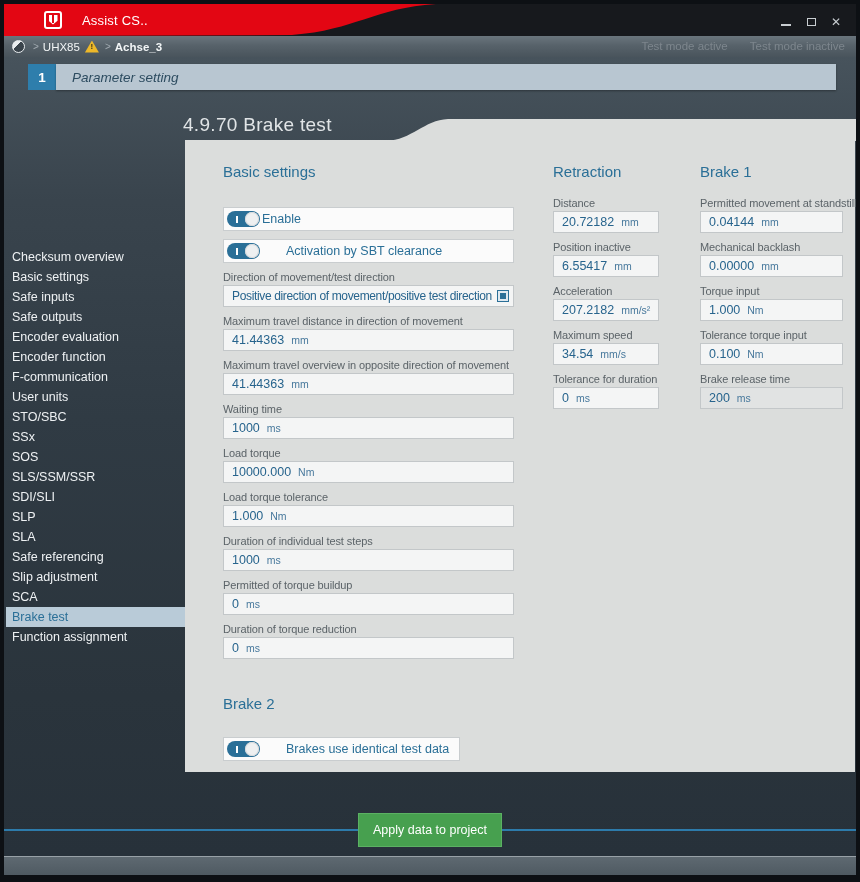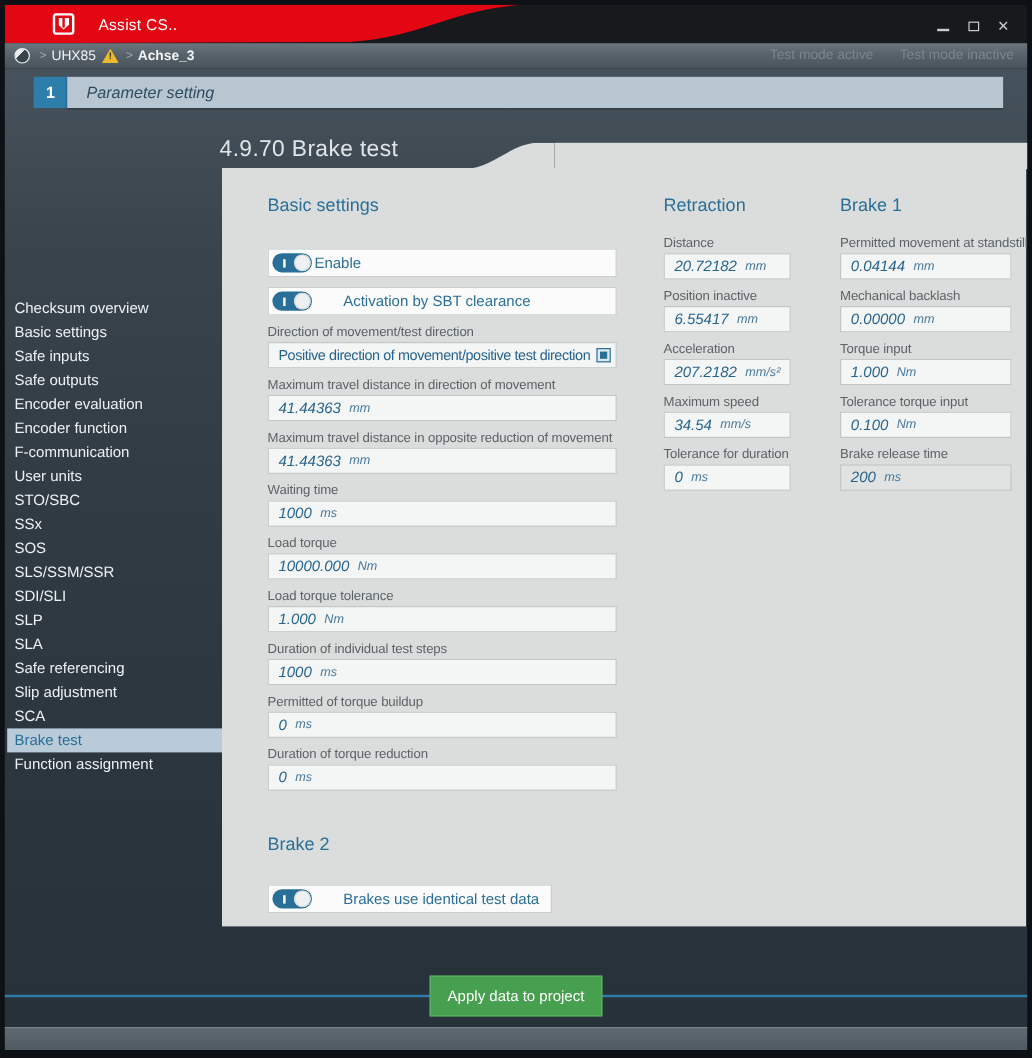--- a/index.html
+++ b/index.html
@@ -57,21 +57,21 @@
   .sidebar{position:absolute;left:6px;top:247px;width:179px;}
   .side-item{height:20px;line-height:20px;padding-left:6px;color:#eef1f3;font-size:12.5px;
     white-space:nowrap;cursor:default;}
   .side-item.selected{background:#b9cbd8;color:#2a6f97;}
   
   .col{position:absolute;}
   .col-h{font-size:15px;color:#2a6f97;height:18px;line-height:18px;margin-bottom:16px;}
   .row{margin-bottom:8px;}
   .flabel{font-size:11px;line-height:13px;color:#5b6368;margin-bottom:1px;white-space:nowrap;letter-spacing:-.1px;}
   .fbox{height:22px;box-sizing:border-box;border:1px solid #c3c7c9;background:#f4f5f5;
-    display:flex;align-items:center;padding:0 8px;font-style:italic;}
+    display:flex;align-items:center;padding:0 8px;}
   .fbox.disabled{background:#e1e3e3;}
   .fval{font-size:12.5px;color:#27648d;white-space:nowrap;}
   .funit{font-size:10.5px;color:#47789c;margin-left:7px;white-space:nowrap;}
   
   .togglebox{height:24px;box-sizing:border-box;border:1px solid #c9cdcf;background:#fbfbfb;
     display:flex;align-items:center;padding-left:3px;}
   .togglebox.fit{display:inline-flex;padding-right:10px;}
   .tpill{position:relative;width:33px;height:16px;background:#2a6f97;border-radius:8px;flex:0 0 auto;}
   .tpill .bar{position:absolute;left:9px;top:4.5px;width:2px;height:7px;background:#fff;}
   .tpill .knob{position:absolute;right:1px;top:1px;width:14px;height:14px;border-radius:50%;
@@ -199,21 +199,21 @@
   </div>
 
   <div class="row gap8">
     <div class="flabel">Maximum travel distance in direction of movement</div>
     <div class="fbox">
       <span class="fval">41.44363</span>
       <span class="funit">mm</span>
     </div>
   </div>
   <div class="row">
-    <div class="flabel">Maximum travel distance in opposite reduction of movement</div>
+    <div class="flabel">Maximum travel overview in opposite direction of movement</div>
     <div class="fbox">
       <span class="fval">41.44363</span>
       <span class="funit">mm</span>
     </div>
   </div>
   <div class="row">
     <div class="flabel">Waiting time</div>
     <div class="fbox">
       <span class="fval">1000</span>
       <span class="funit">ms</span>

